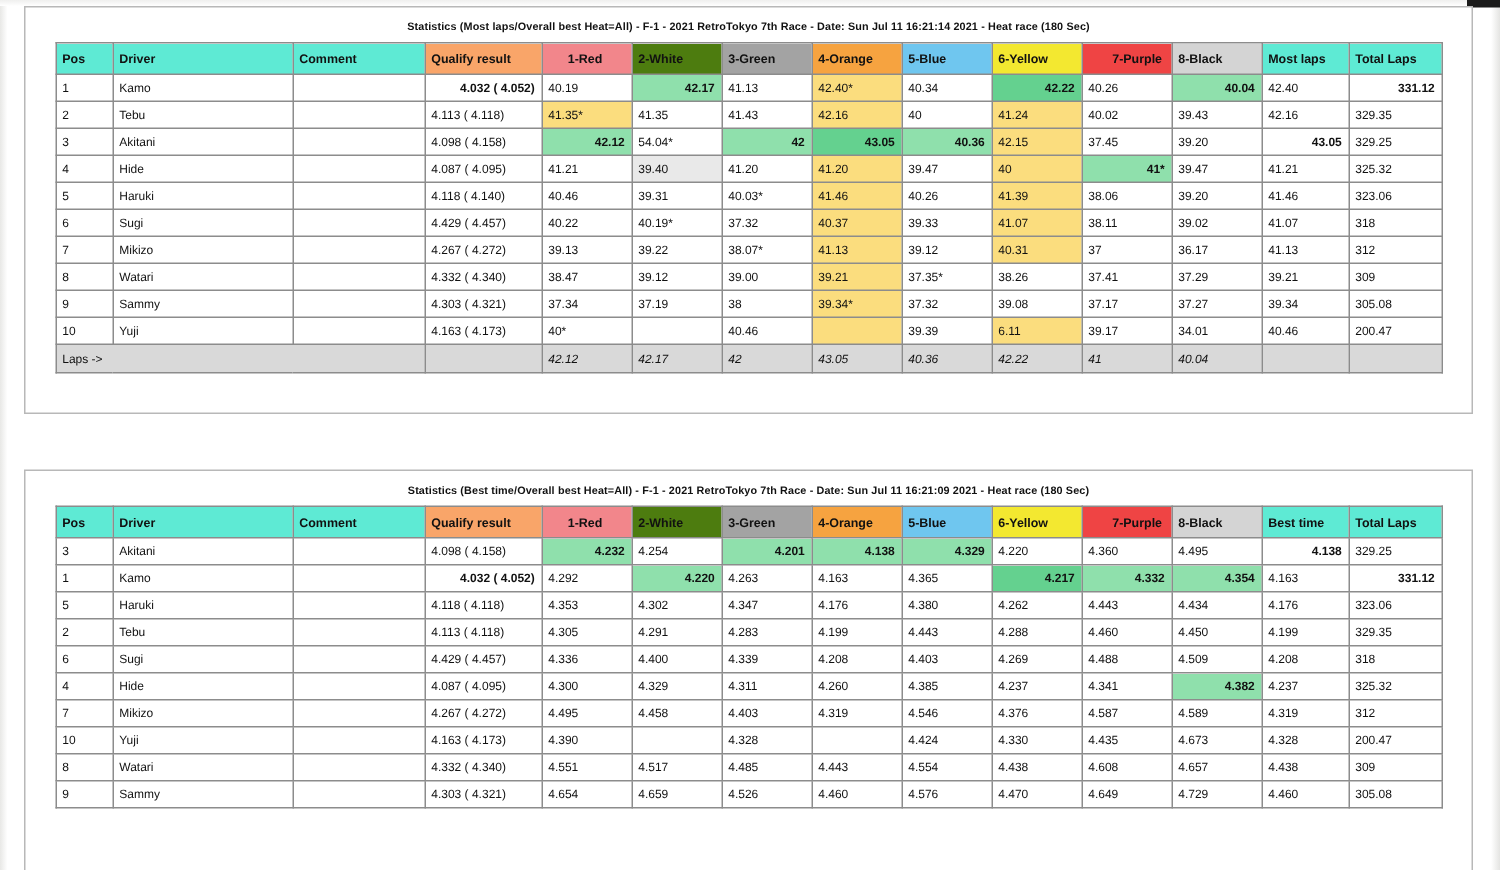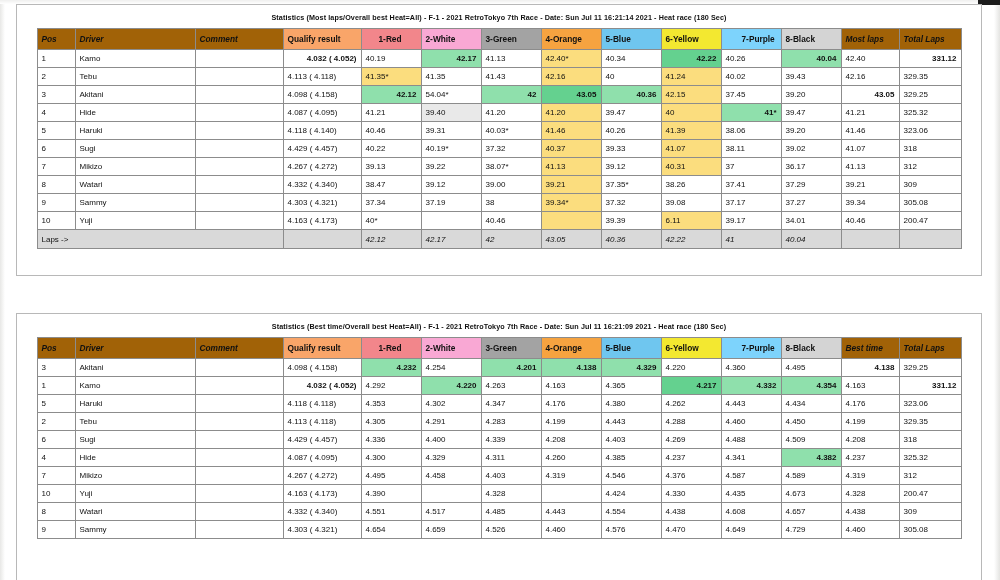--- a/index.html
+++ b/index.html
@@ -89,29 +89,29 @@
   
   col.c-pos { width: 38px; }
   col.c-driver { width: 120px; }
   col.c-comment { width: 88px; }
   col.c-qual { width: 78px; }
   col.c-lane { width: 60px; }
   col.c-sum1 { width: 58px; }
   col.c-sum2 { width: 62px; }
 
   
-  .h-plain { background: #a16207; font-style: italic; }
+  .h-plain { background: #5eead4; }
   .h-qual  { background: #f9a569; }
   .h-red   { background: #f2868b; padding-left: 17px; }
-  .h-white { background: #f9a8d4; }
+  .h-white { background: #4d7c0f; }
   .h-green { background: #a3a3a3; }
   .h-orange{ background: #f6a340; }
   .h-blue  { background: #6fc6ef; }
   .h-yellow{ background: #f3e830; }
-  .h-purple{ background: #7dd3fc; padding-left: 20px; }
+  .h-purple{ background: #ef4444; padding-left: 20px; }
   .h-black { background: #d4d4d4; }
 
   
   .t-none   { background: #ffffff; }
   .t-yellow { background: #fbdd7e; }
   .t-green  { background: #8fe0ac; }
   .t-green2 { background: #64d18f; }
   .t-grey   { background: #e9e9e9; }
   .bold { font-weight: bold; text-align: right; }
 

